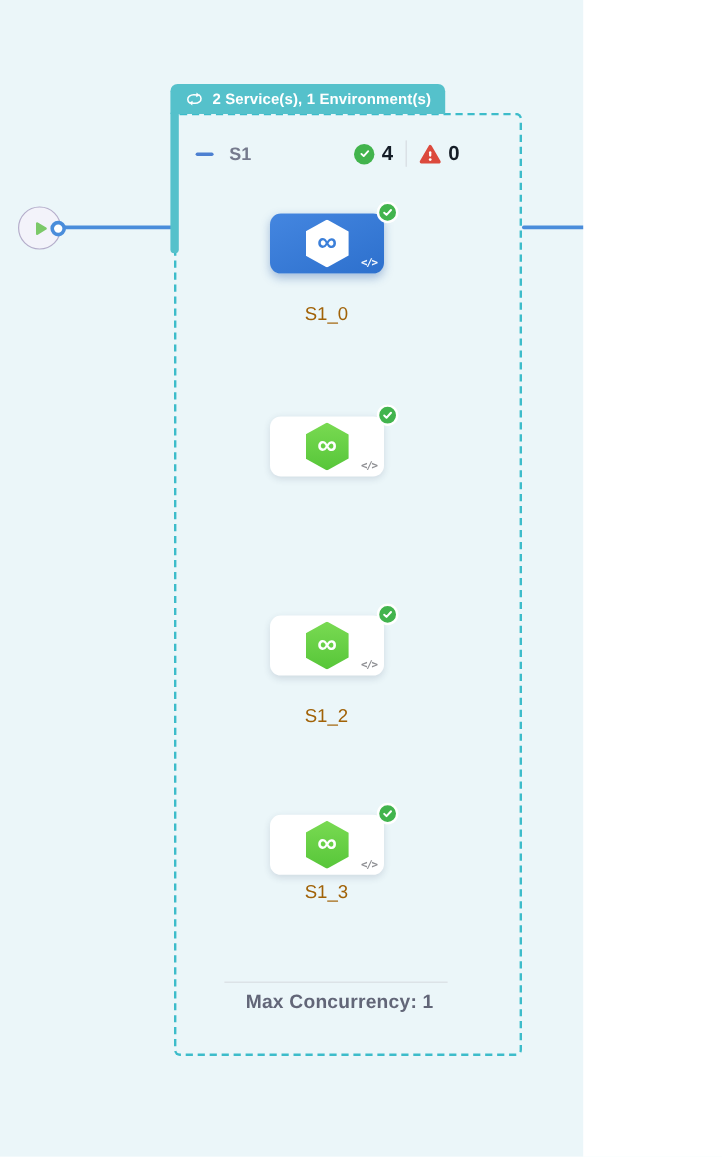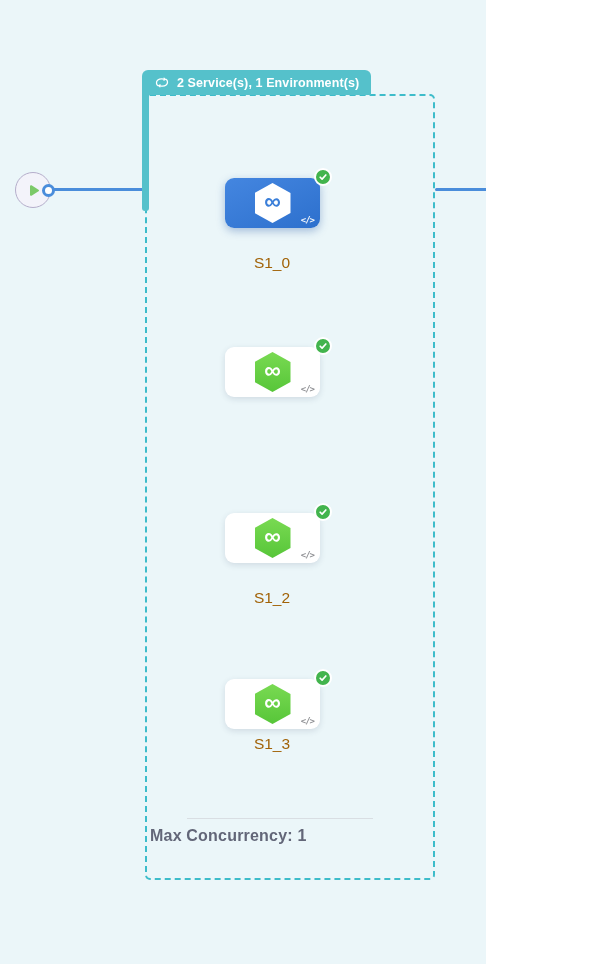--- a/index.html
+++ b/index.html
@@ -71,21 +71,21 @@
 
   .node-status { position:absolute; top:-10px; right:-12px; width:18px; height:18px;
                  border-radius:50%; background:#42b44d; border:2px solid #ffffff;
                  display:flex; align-items:center; justify-content:center; }
 
   .node-label { position:absolute; left:50px; width:150px; text-align:center;
                 font-size:15.5px; font-weight:500; color:#a16207; }
 
   
   .footer-divider { position:absolute; left:40px; top:722px; width:186px; height:1px; background:#d9dee3; }
-  .footer-label { position:absolute; left:3px; top:731px; width:266px; text-align:left;
+  .footer-label { position:absolute; left:3px; top:731px; width:266px; text-align:center;
                   font-size:16px; font-weight:700; color:#626678; letter-spacing:.2px; }
 </style>
 </head>
 <body>
 
 <div class="canvas">
 
   <div class="edge left"></div>
   <div class="edge right"></div>
 
@@ -112,20 +112,43 @@
         <polygon points="7.8,14.2 4.4,11.4 8.2,9.4" fill="#ffffff"></polygon>
       </svg>
     </span>
     <span>2 Service(s), 1 Environment(s)</span>
   </div>
 
   <div class="accent-bar"></div>
 
   <div class="stage">
 
+    <div class="stage-header">
+      <div class="header-left">
+        <span class="minus-bar"></span>
+        <span class="stage-title">S1</span>
+      </div>
+      <div class="counts">
+        <span class="status-circle">
+          <svg width="10" height="10" viewBox="0 0 12 12">
+              <path d="M2.6 6.3 L4.9 8.5 L9.4 3.6" fill="none" stroke="#ffffff" stroke-width="1.9" stroke-linecap="round" stroke-linejoin="round"></path>
+            </svg>
+        </span>
+        <span class="count-num">4</span>
+        <span class="count-sep"></span>
+        <span style="display:flex;">
+          <svg width="19" height="17" viewBox="0 0 18 16">
+            <path d="M9 2 L16 14 H2 Z" fill="#dc4a3d" stroke="#dc4a3d" stroke-width="2.6" stroke-linejoin="round"></path>
+            <rect x="8.1" y="5.6" width="1.8" height="4.4" rx="0.9" fill="#ffffff"></rect>
+            <circle cx="9" cy="12.2" r="1.1" fill="#ffffff"></circle>
+          </svg>
+        </span>
+        <span class="count-num">0</span>
+      </div>
+    </div>
 
     <div class="node blue" style="top:82px;">
       <div class="hex whitehex">
         <span class="inf">∞</span>
       </div>
       <span class="code-glyph">&lt;/&gt;</span>
       <span class="node-status">
         <svg width="10" height="10" viewBox="0 0 12 12">
             <path d="M2.6 6.3 L4.9 8.5 L9.4 3.6" fill="none" stroke="#ffffff" stroke-width="2" stroke-linecap="round" stroke-linejoin="round"></path>
           </svg>

